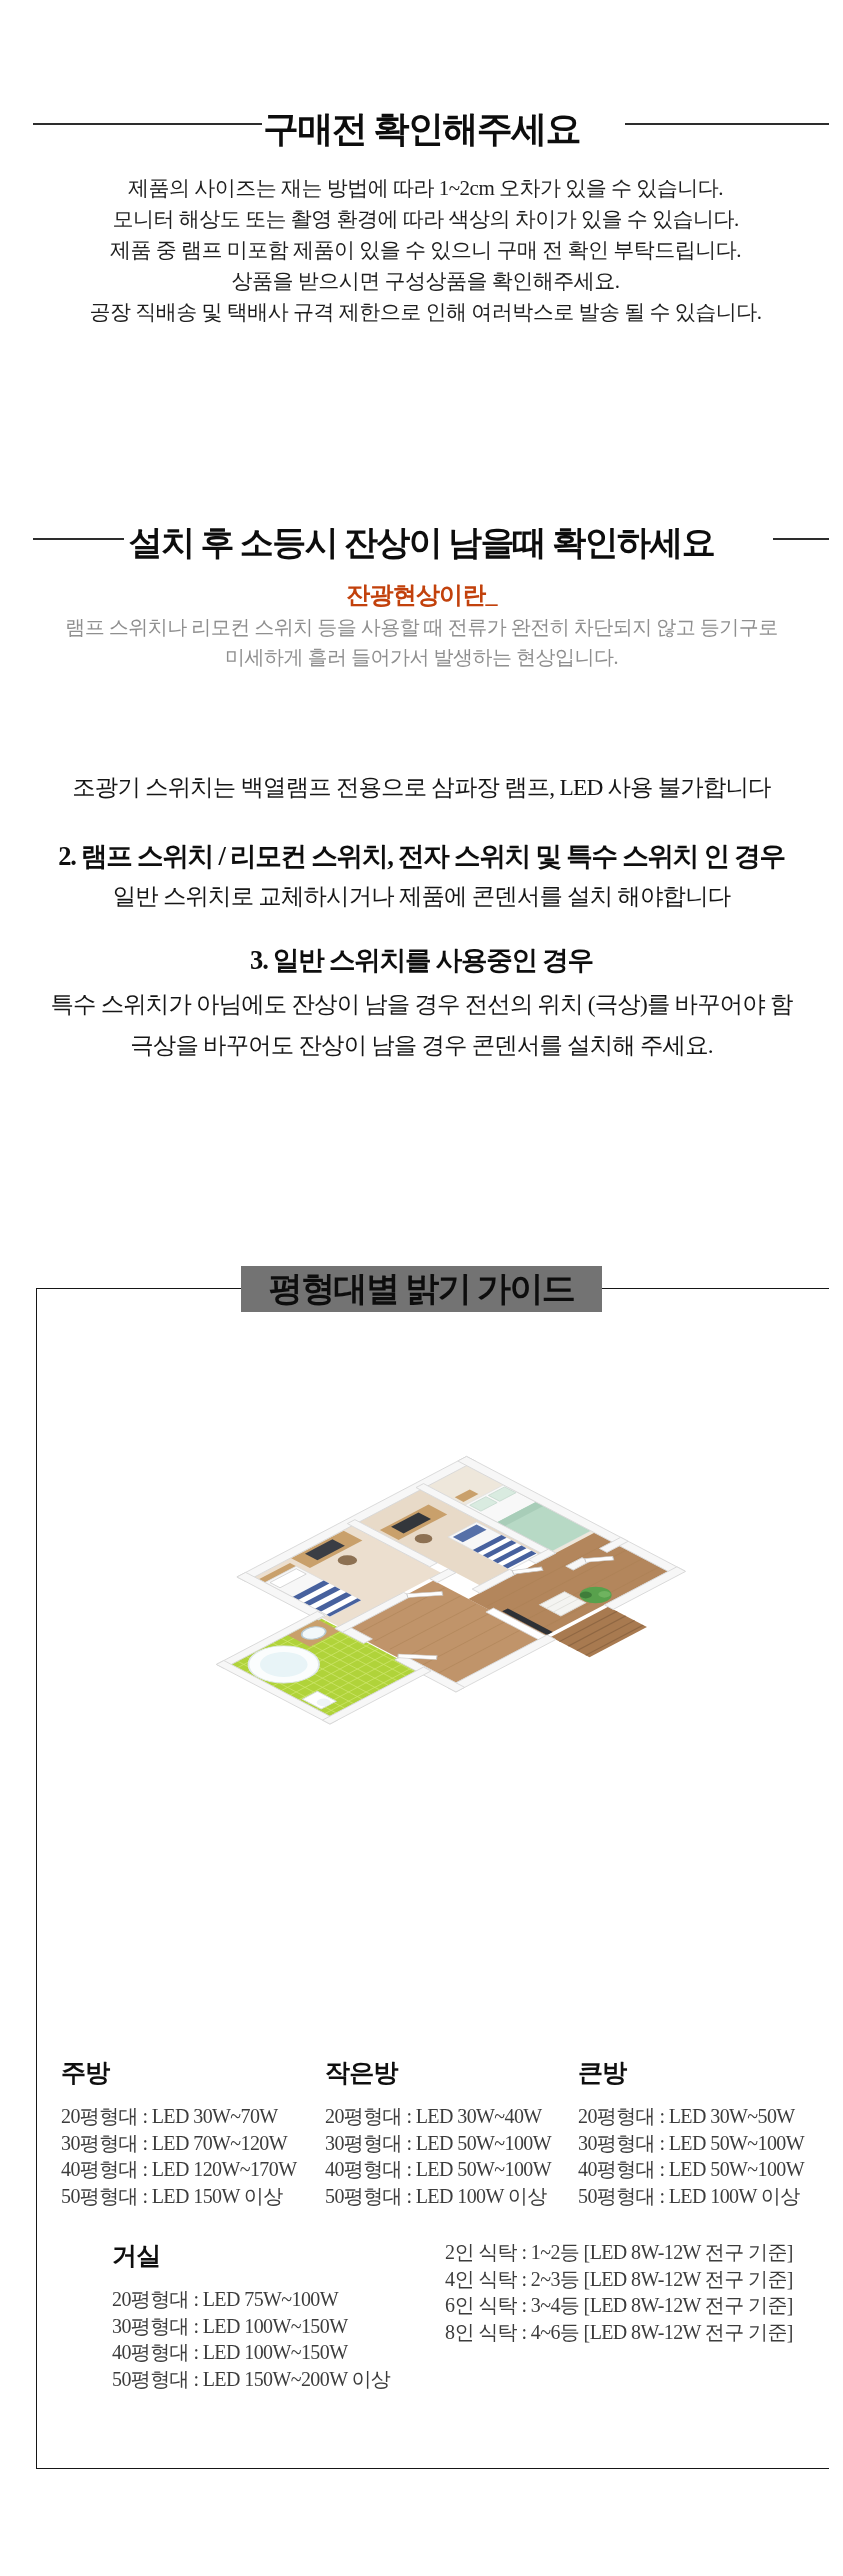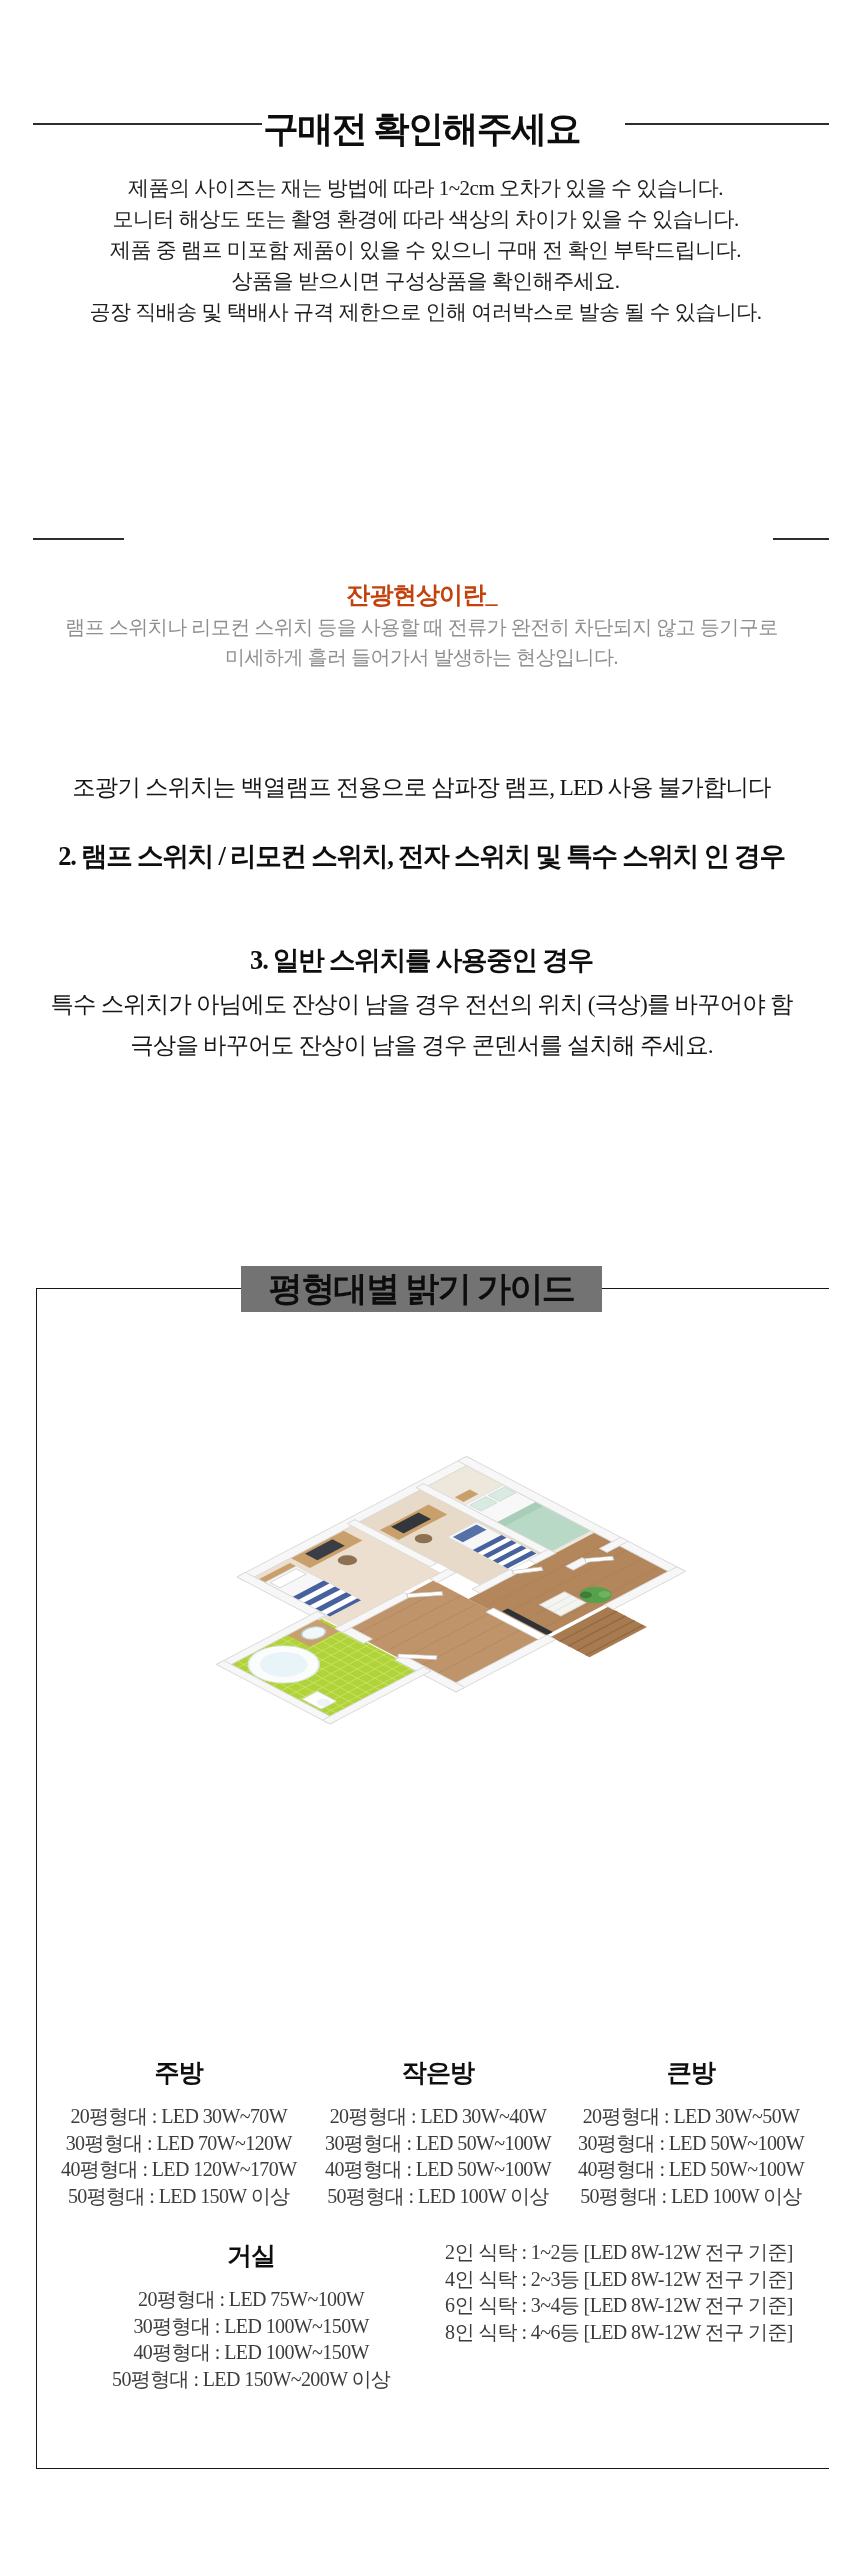--- a/index.html
+++ b/index.html
@@ -14,21 +14,21 @@
   .sec-title{font-size:36px;font-weight:700;letter-spacing:-1.6px;color:#0d0d0d;white-space:nowrap;}
   .sec-title-sm{font-size:34px;font-weight:700;letter-spacing:-1.6px;color:#0d0d0d;white-space:nowrap;}
   .notice-body{font-size:21px;line-height:31px;color:#1e1e1e;letter-spacing:-0.5px;}
   .sub-title{font-size:24px;font-weight:700;color:#c2410c;letter-spacing:-0.8px;}
   .gray-desc{font-size:20px;line-height:30px;color:#8f8f8f;letter-spacing:-0.5px;}
   .case-h{font-size:26.5px;font-weight:700;color:#0e0e0e;letter-spacing:-1.2px;white-space:nowrap;}
   .case-p{font-size:23.4px;line-height:41px;color:#161616;letter-spacing:-0.8px;white-space:nowrap;}
   .guide-box{position:absolute;left:22px;top:1288px;width:795px;height:1179px;border:1.6px solid #161616;background:#fff;}
   .guide-title-wrap{position:absolute;left:0;right:0;top:1266px;text-align:center;z-index:5;}
   .guide-title-wrap span{display:inline-block;background:#737373;padding:0 28px;}
-  .tgroup{position:absolute;text-align:center;}
+  .tgroup{position:absolute;}
   .tg-h{font-size:25px;font-weight:700;color:#0f0f0f;letter-spacing:-0.8px;margin:0 0 14px 0;}
   .tg-i{font-size:20px;line-height:26.5px;color:#3c3c3c;letter-spacing:-0.6px;white-space:nowrap;}
   .floorplan{position:absolute;left:90px;top:1371px;width:664px;height:624px;}
   svg{display:block;}
 </style>
 </head>
 <body>
 
 <div class="page">
 
@@ -39,30 +39,32 @@
   <div class="abs cwide notice-body" style="top:173px;padding-left:8px;">
     <div>제품의 사이즈는 재는 방법에 따라 1~2cm 오차가 있을 수 있습니다.</div>
     <div>모니터 해상도 또는 촬영 환경에 따라 색상의 차이가 있을 수 있습니다.</div>
     <div>제품 중 램프 미포함 제품이 있을 수 있으니 구매 전 확인 부탁드립니다.</div>
     <div>상품을 받으시면 구성상품을 확인해주세요.</div>
     <div>공장 직배송 및 택배사 규격 제한으로 인해 여러박스로 발송 될 수 있습니다.</div>
   </div>
 
   <div class="rule" style="left:19px;top:538px;width:91px;"></div>
   <div class="rule" style="left:759px;top:538px;width:62px;"></div>
+  <div class="abs cwide sec-title-sm" style="top:520px;">설치 후 소등시 잔상이 남을때 확인하세요</div>
 
   <div class="abs cwide sub-title" style="top:579px;">잔광현상이란_</div>
   <div class="abs cwide gray-desc" style="top:612px;">
     <div>램프 스위치나 리모컨 스위치 등을 사용할 때 전류가 완전히 차단되지 않고 등기구로</div>
     <div>미세하게 흘러 들어가서 발생하는 현상입니다.</div>
   </div>
 
   <div class="abs cwide case-p" style="top:767px;">조광기 스위치는 백열램프 전용으로 삼파장 램프, LED 사용 불가합니다</div>
 
   <div class="abs cwide case-h" style="top:838px;">2. 램프 스위치 / 리모컨 스위치, 전자 스위치 및 특수 스위치 인 경우</div>
+  <div class="abs cwide case-p" style="top:876px;">일반 스위치로 교체하시거나 제품에 콘덴서를 설치 해야합니다</div>
 
   <div class="abs cwide case-h" style="top:942px;">3. 일반 스위치를 사용중인 경우</div>
   <div class="abs cwide case-p" style="top:984px;">
     <div>특수 스위치가 아님에도 잔상이 남을 경우 전선의 위치 (극상)를 바꾸어야 함</div>
     <div>극상을 바꾸어도 잔상이 남을 경우 콘덴서를 설치해 주세요.</div>
   </div>
 
   <div class="guide-box"></div>
   <div class="guide-title-wrap">
     <span class="sec-title-sm">평형대별 밝기 가이드</span>

